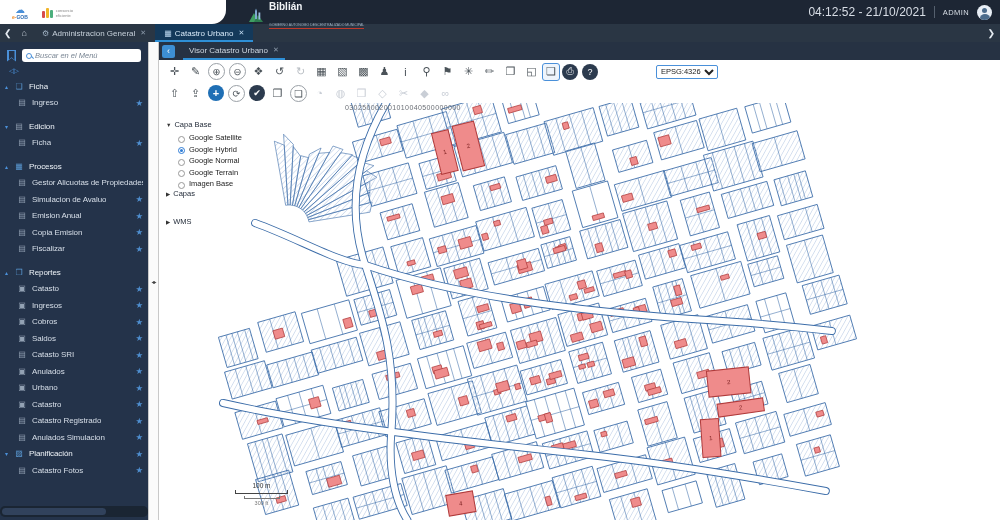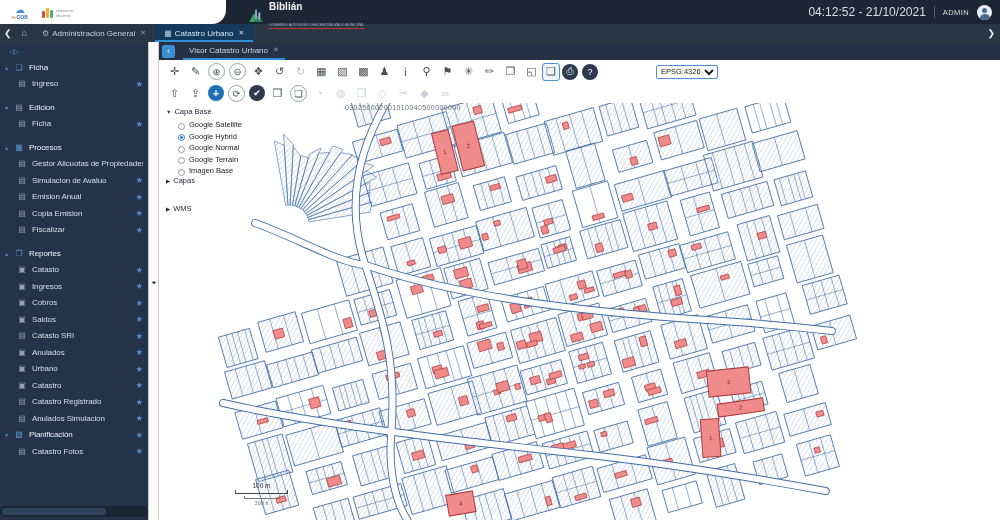--- a/index.html
+++ b/index.html
@@ -97,21 +97,21 @@
   .ic.active{border:1.5px solid #4a90d9;border-radius:3px;width:18px;height:18px;background:#eef5fc}
   .ic.muted{color:#b7bcc2}
   .ic.disabled{color:#c9ced6;cursor:default}
   .epsg{margin-left:56px;font-size:7.5px;border:1px solid #4a90d9;border-radius:2px;height:14px;
     background:#fff;color:#222;outline:none;font-family:"Liberation Sans",sans-serif}
 
   .map-wrap{flex:1;position:relative;overflow:hidden;background:#fff}
   .map-svg{position:absolute;inset:0;width:100%;height:100%}
   .parcel-id{position:absolute;top:1px;left:186px;font-size:7px;color:#6b6f76;letter-spacing:.4px;z-index:2}
 
-  .layers-panel{position:absolute;top:1px;left:5px;z-index:3;font-size:7.5px;color:#222;
+  .layers-panel{position:absolute;top:14px;left:5px;z-index:3;font-size:7.5px;color:#222;
     background:rgba(255,255,255,.92);padding:2px 6px 2px 2px;line-height:1.1}
   .lp-head{display:flex;align-items:center;gap:3px;font-size:7.5px;color:#1d2634;height:12px;cursor:pointer}
   .lp-head .tri{font-size:5.5px;color:#333}
   .lp-opts{margin-left:12px}
   .lp-row{display:flex;align-items:flex-end;gap:4px;height:11.5px;cursor:pointer}
   .radio{width:7px;height:7px;border:1px solid #999;border-radius:50%;background:#fff;position:relative;flex:0 0 7px}
   .radio.sel{border-color:#2e7cd6}
   .radio.sel::after{content:"";position:absolute;inset:1px;border-radius:50%;background:#2e7cd6}
   .lp-wms{margin-top:16px}
 
@@ -174,20 +174,27 @@
           <span>Catastro Urbano</span>
           <span class="tx">✕</span>
         </div>
       </div>
     <span class="tb-right">❯</span>
   </div>
 
   <div class="bodyrow">
 
     <div class="sidebar">
+      <div class="sb-top">
+        <span class="bkm"></span>
+        <span class="search">
+          <span class="mag"></span>
+          <input placeholder="Buscar en el Menú" style="">
+        </span>
+      </div>
       <div class="sb-resize">◁▷</div>
       <div class="menu" id="menu-host">
           <div class="mi group">
             <span class="chev">▴</span>
             <span class="ic accent">❏</span>
             <span class="lbl">Ficha</span>
           </div>
           <div class="mi child">
             <span class="chev"></span>
             <span class="ic">▤</span>

